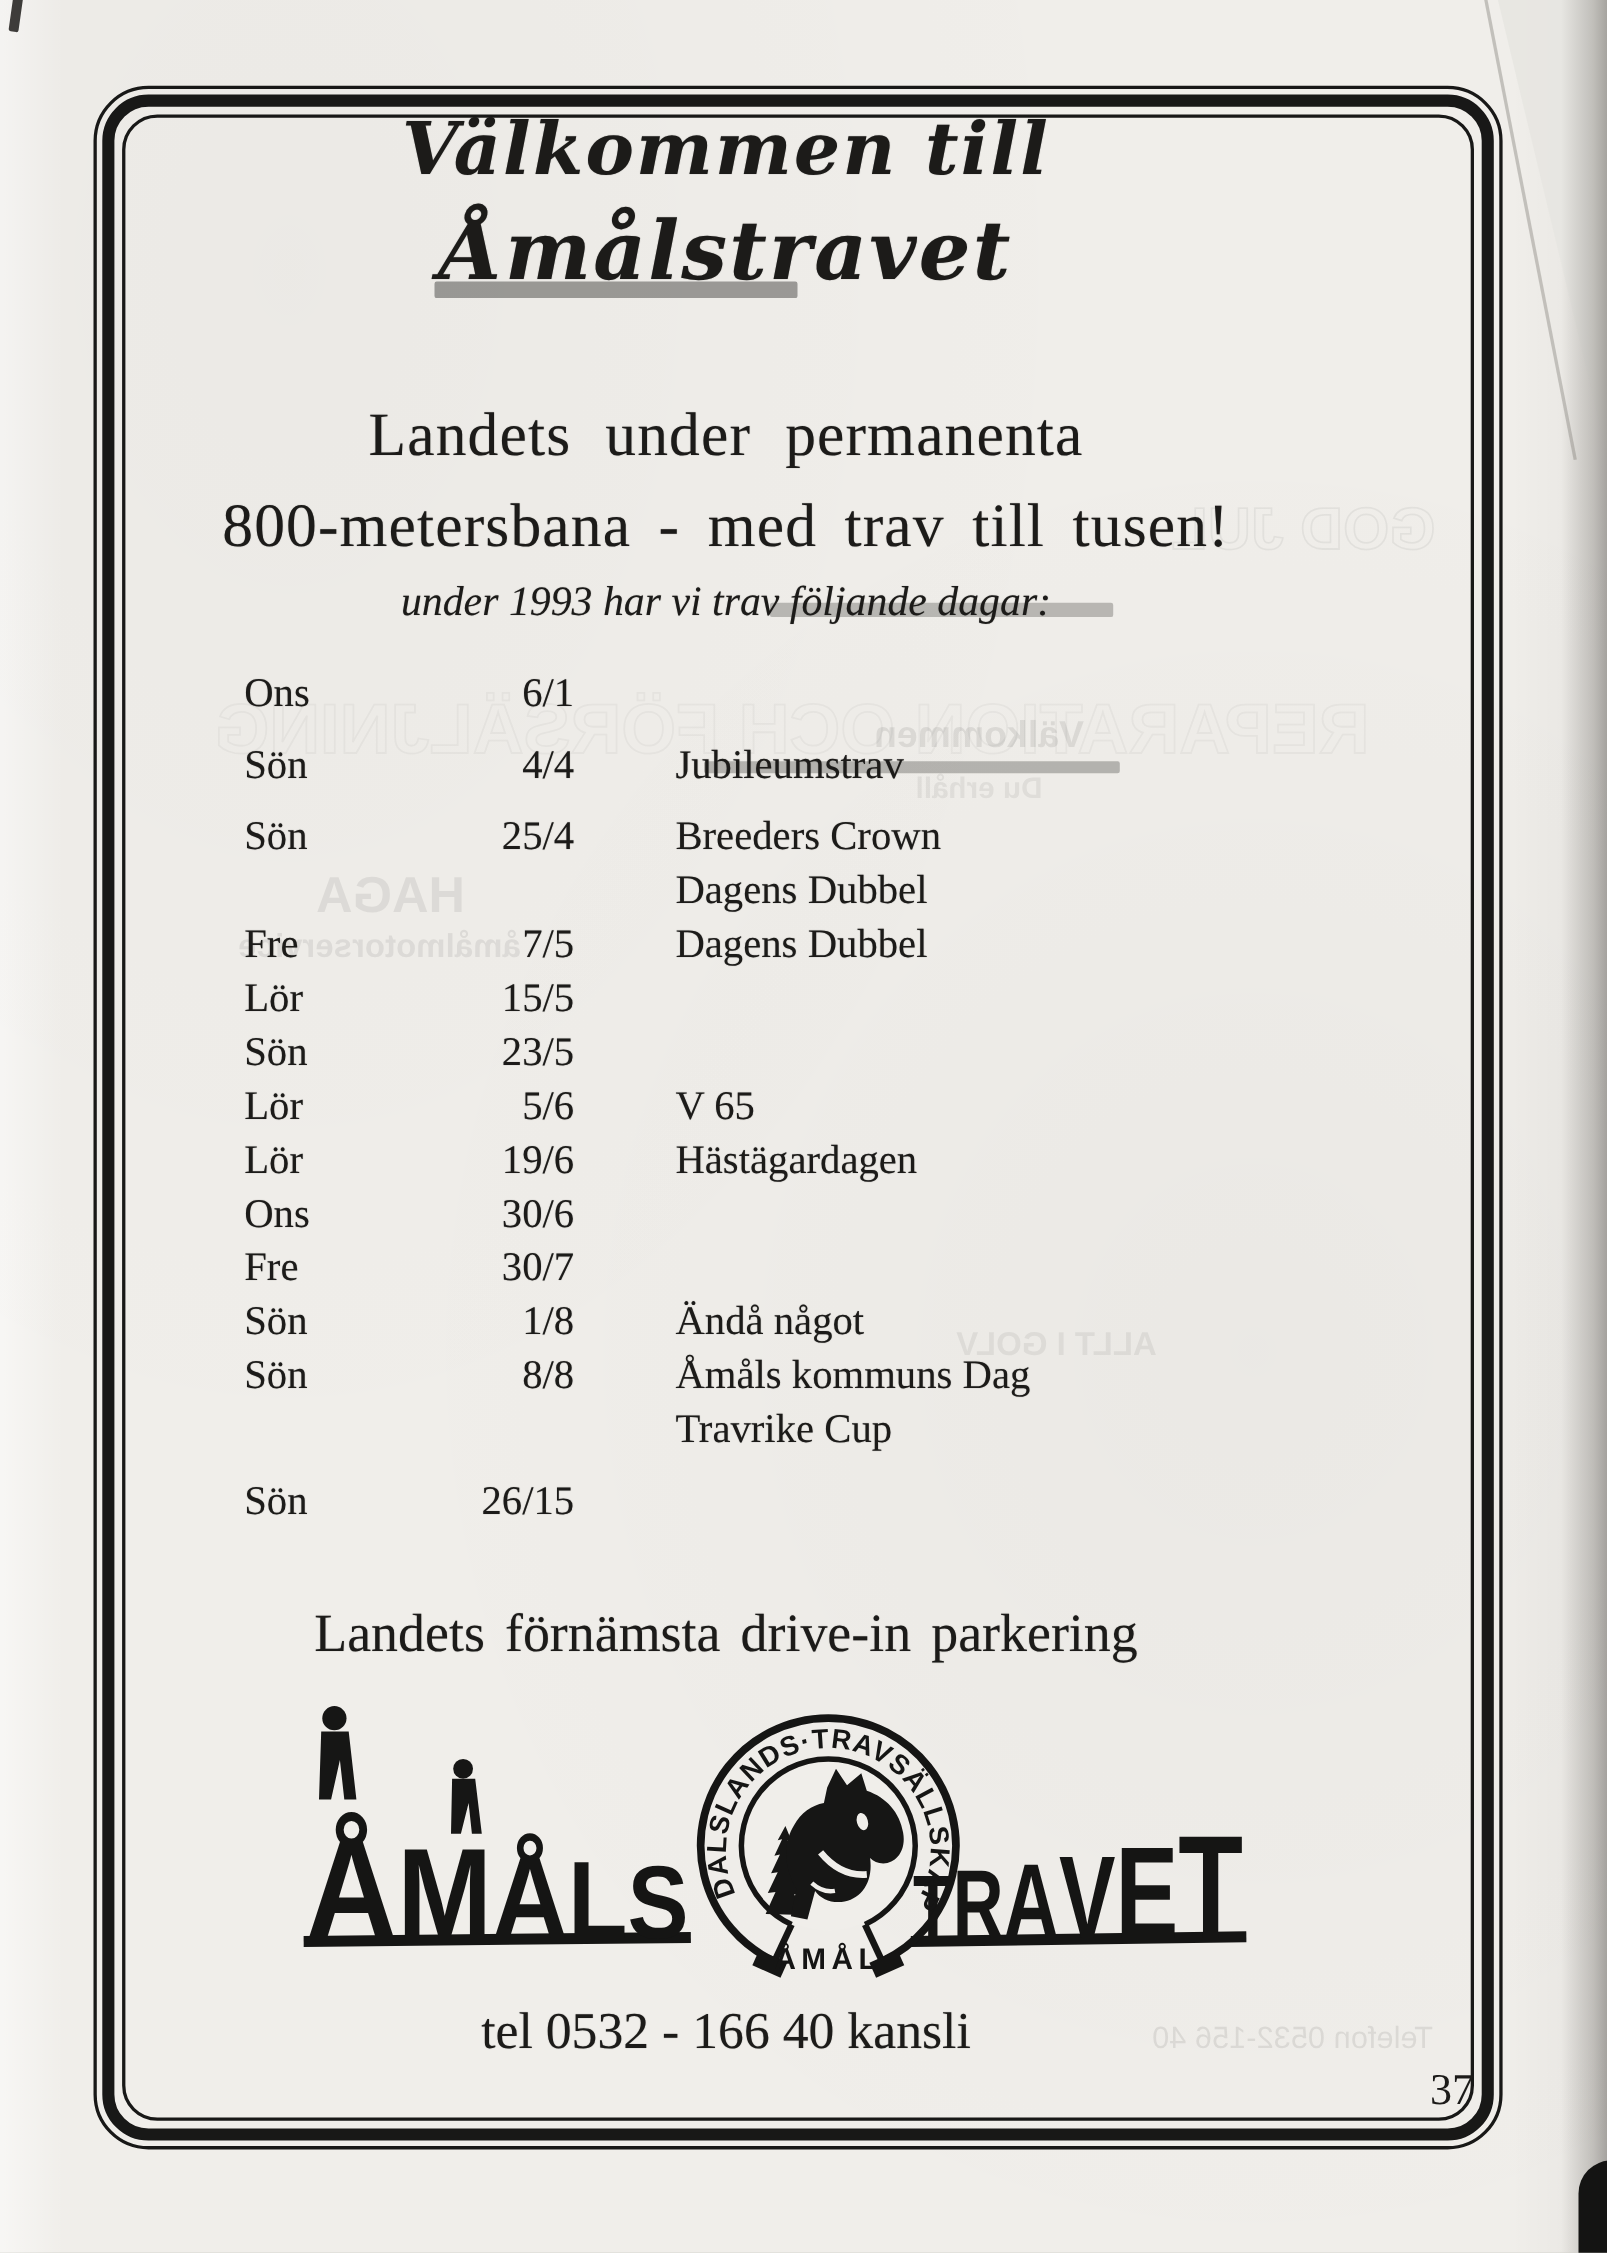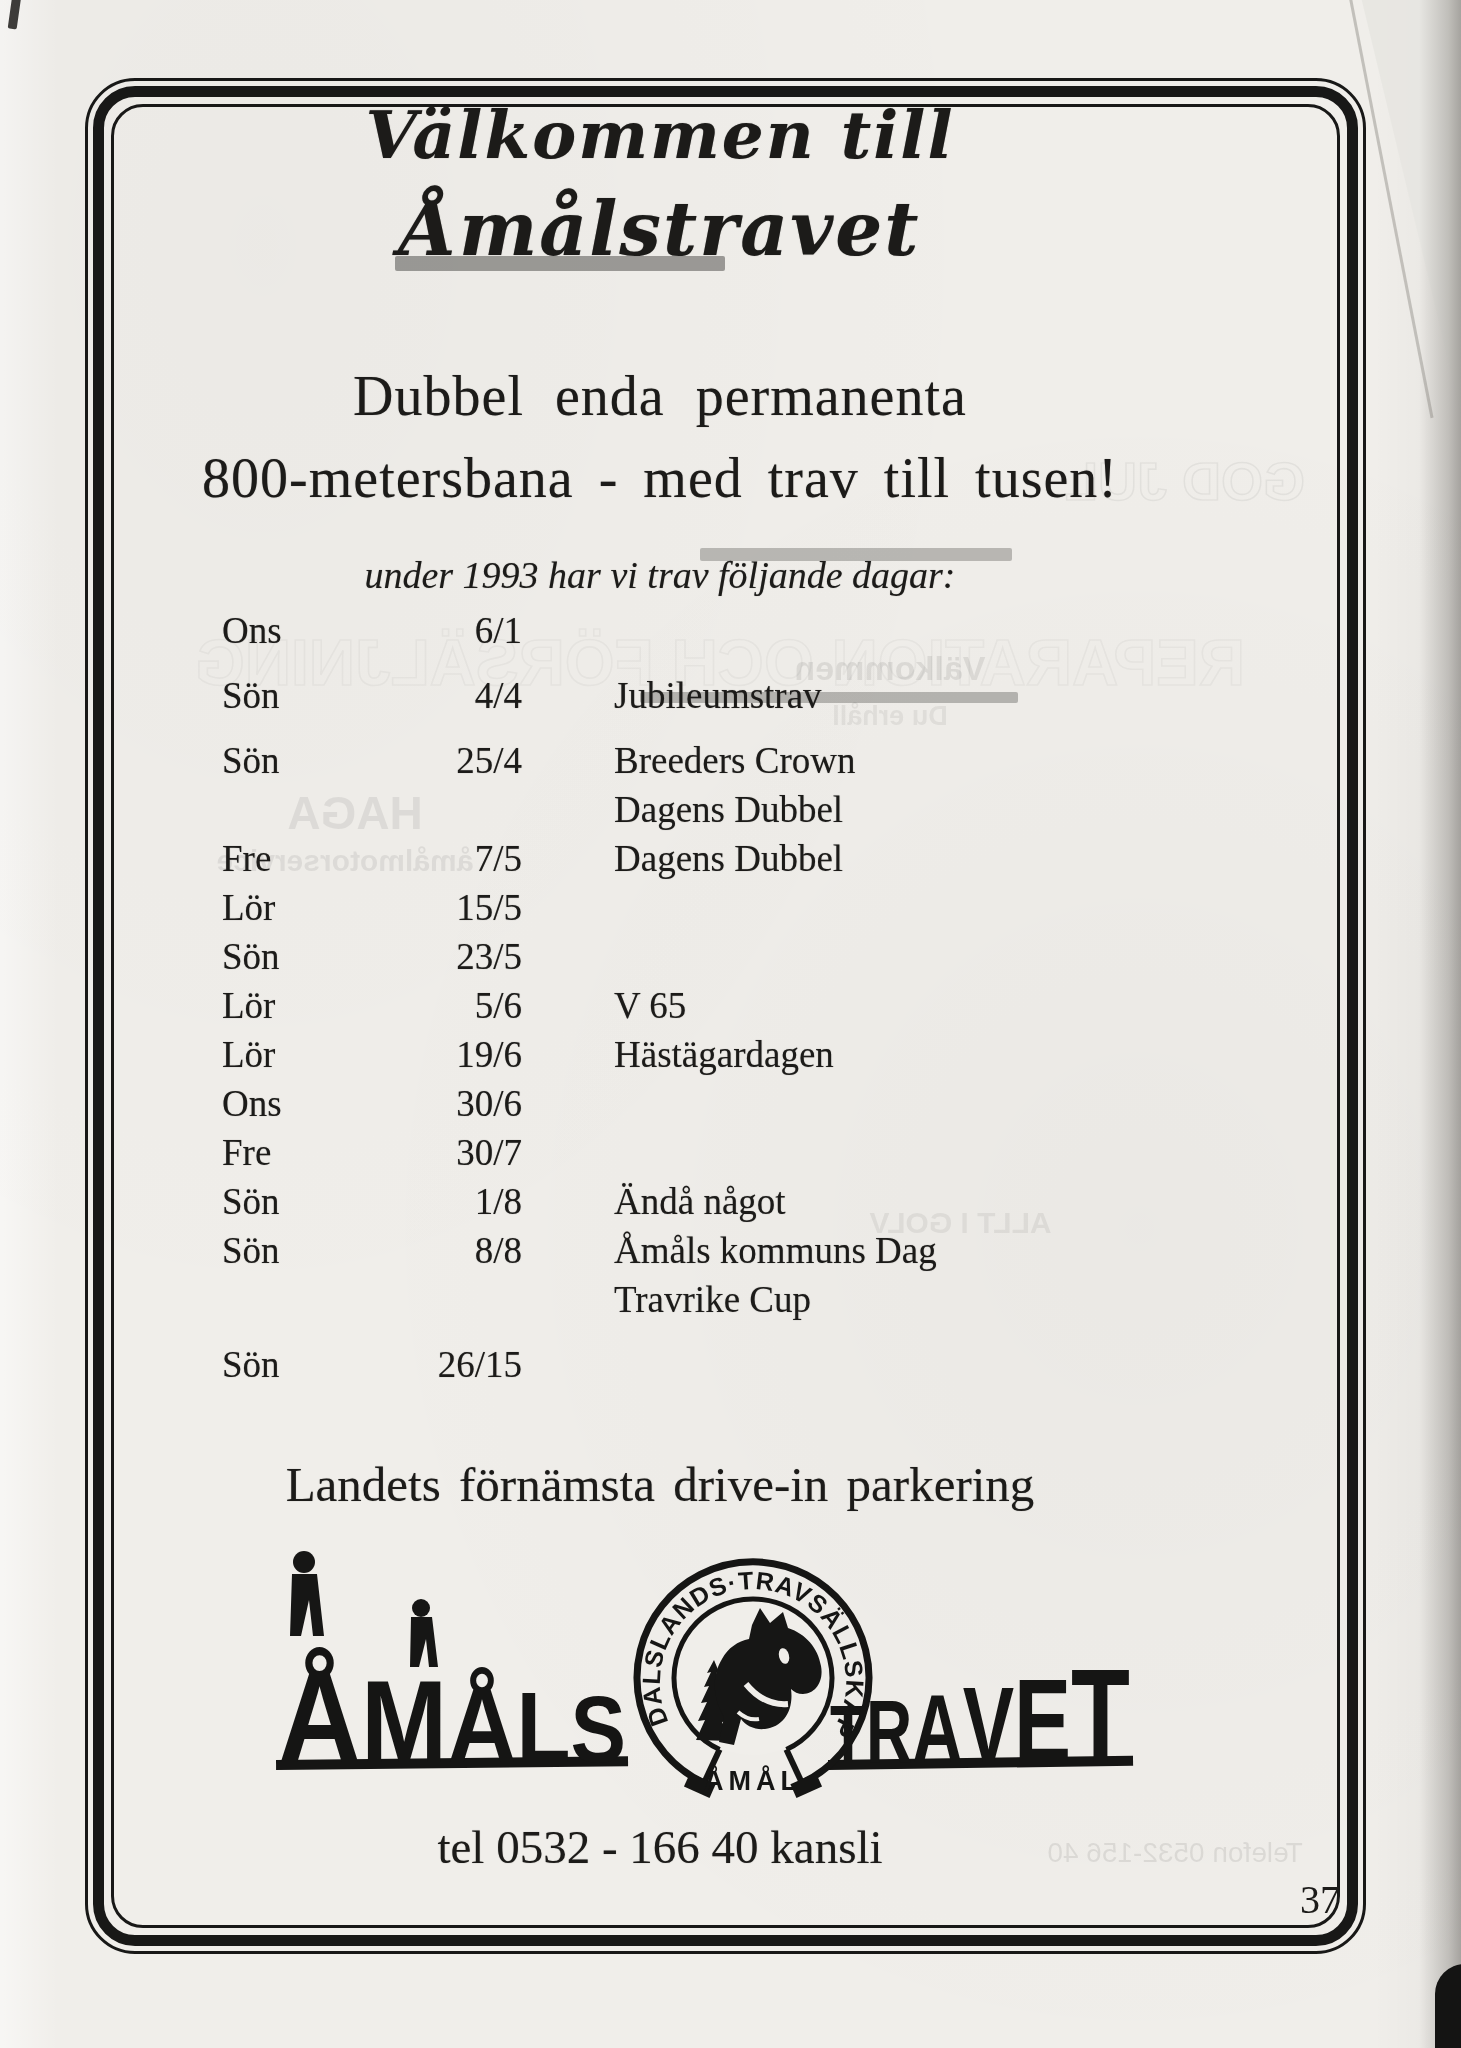--- a/index.html
+++ b/index.html
@@ -36,21 +36,21 @@
   
   .content{position:absolute;inset:0;z-index:3;}
   .centered{position:absolute;left:30px;width:1260px;text-align:center;margin:0;
     text-shadow:0 0 1px rgba(20,20,18,0.4);}
   .title-line{font-family:"DejaVu Serif",serif;font-style:italic;font-weight:bold;letter-spacing:2px;}
   .title-1{top:96px;font-size:66px;}
   .title-2{top:186px;font-size:74px;}
   .headline{font-size:56px;word-spacing:16px;letter-spacing:1px;}
   .headline-1{top:364px;}
   .headline-2{top:446px;word-spacing:10px;}
-  .intro{top:553px;font-size:38px;font-style:italic;}
+  .intro{top:525px;font-size:38px;font-style:italic;}
   .schedule{position:absolute;left:222px;top:606px;width:960px;font-size:37px;
     text-shadow:0 0 1px rgba(20,20,18,0.4);}
   .sched-row{display:flex;height:49px;line-height:49px;}
   .sched-row.gap{margin-top:16px;}
   .col-day{width:110px;text-align:left;}
   .col-date{width:190px;text-align:right;}
   .col-event{flex:1;margin-left:92px;text-align:left;white-space:nowrap;}
   .drivein{top:1456px;font-size:49px;word-spacing:6px;}
   .logo-wrap{position:absolute;left:268px;top:1544px;width:870px;height:276px;}
   .tel{font-size:47px;}
@@ -85,21 +85,21 @@
     <div class="frame">
       <div class="frame-mid">
         <div class="frame-inner"></div>
       </div>
     </div>
 
     <div class="content">
       <h1 class="centered title-line title-1">Välkommen till</h1>
       <h1 class="centered title-line title-2">Åmålstravet</h1>
 
-      <p class="centered headline headline-1">Dubbel enda permanenta</p>
+      <p class="centered headline headline-1">Landets under permanenta</p>
       <p class="centered headline headline-2">800-metersbana - med trav till tusen!</p>
 
       <p class="centered intro">under 1993 har vi trav följande dagar:</p>
 
       <div class="schedule">
           <div class="sched-row">
             <span class="col-day">Ons</span>
             <span class="col-date">6/1</span>
             <span class="col-event"></span>
           </div>

